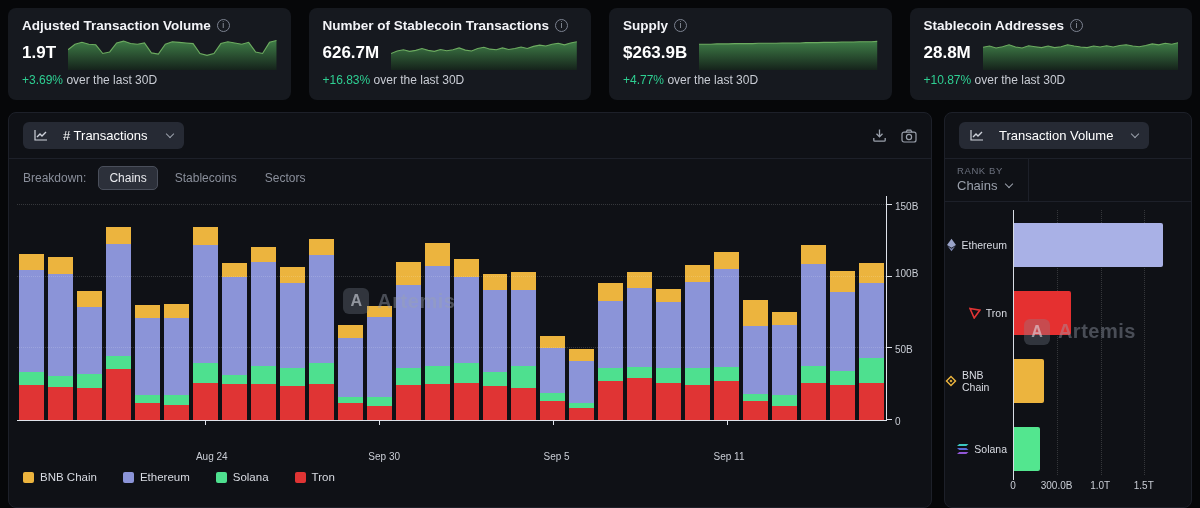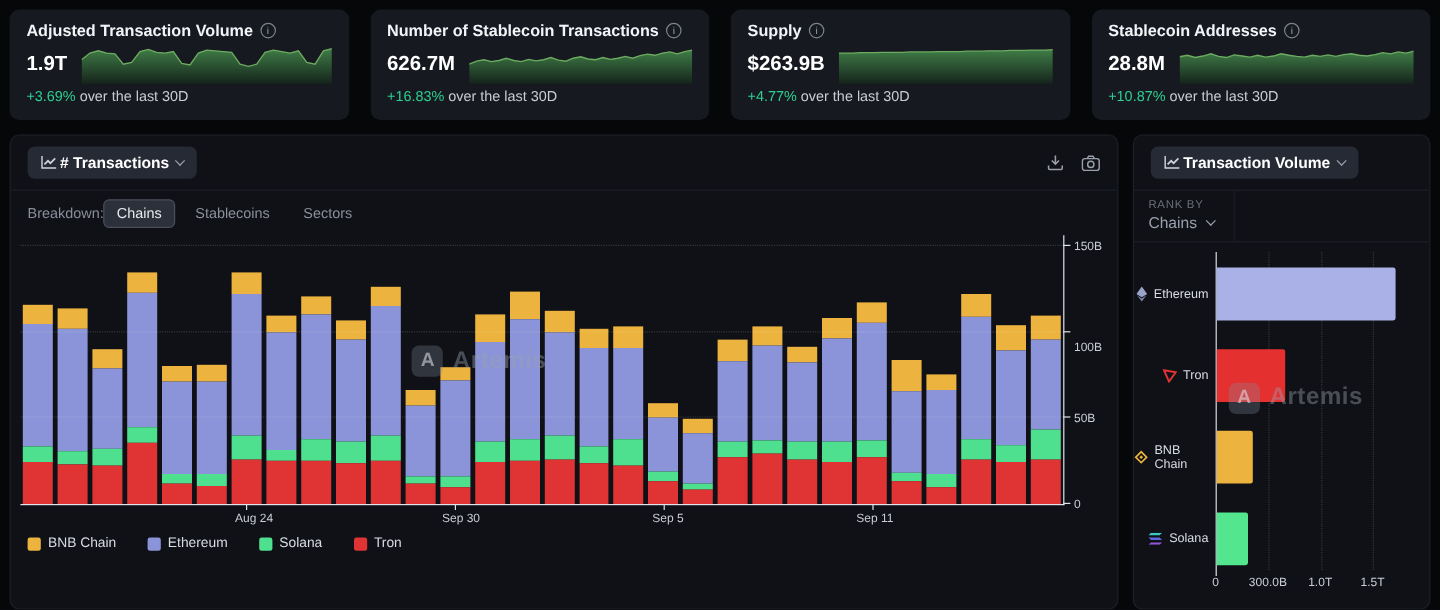--- a/index.html
+++ b/index.html
@@ -20,49 +20,49 @@
   .change-pct { color:#2ecf92; }
 
   
   .main-row { display:flex; gap:12px; padding:12px 8px 0 8px; height:408px; }
   .panel { background:#0f1116; border:1px solid #1d2029; border-radius:8px; overflow:hidden; }
   .panel-left { flex:1; }
   .panel-right { width:248px; }
 
   .panel-header { height:46px; display:flex; align-items:center; justify-content:space-between;
                   padding:0 14px; border-bottom:1px solid #1d2029; }
-  .chart-select-btn { display:flex; align-items:center; gap:3px; background:#262a34; border-radius:6px;
-                      padding:6px 11px; font-weight:bold; font-size:13px; color:#fff; cursor:pointer; }
+  .chart-select-btn { display:flex; align-items:center; gap:16px; background:#262a34; border-radius:6px;
+                      padding:6px 11px; font-weight:normal; font-size:13px; color:#fff; cursor:pointer; }
   .header-actions { display:flex; align-items:center; gap:14px; }
   .icon-btn { display:flex; align-items:center; cursor:pointer; }
 
   .chev { display:inline-block; width:6px; height:6px; border-right:1.5px solid #9aa0ab;
           border-bottom:1.5px solid #9aa0ab; transform:rotate(45deg); margin-left:3px; margin-top:-3px; }
 
   .controls-row { display:flex; border-bottom:1px solid #1d2029; }
   .control-group { padding:6px 16px 8px 12px; border-right:1px solid #1d2029; cursor:pointer; }
   .control-label { font-size:9.5px; letter-spacing:0.6px; color:#6b707d; }
   .control-value { font-size:13px; color:#d6d9e0; display:flex; align-items:center; gap:6px; margin-top:2px; }
 
-  .breakdown-row { display:flex; align-items:center; gap:0; padding:7px 14px 6px 14px; }
+  .breakdown-row { display:flex; align-items:center; gap:12px; padding:7px 14px 6px 14px; }
   .breakdown-label { font-size:12px; color:#8a8f9b; }
   .pill { padding:4px 10px; border-radius:5px; font-size:12px; color:#8a8f9b; border:1px solid transparent; cursor:pointer; }
   .pill.active { background:#2c303a; border:1px solid #4a4f5b; color:#e9eaee; }
 
   
   .chart-area { display:flex; padding-left:8px; }
   .plot { flex:1; position:relative; height:225px; border-right:1px solid #dfe3ea; border-bottom:1px solid #dfe3ea; }
   .bars { position:absolute; left:2px; right:2px; bottom:0; top:0; display:flex; align-items:flex-end; gap:4px; }
   .bar { flex:1; display:flex; flex-direction:column-reverse; }
   .hgrid { position:absolute; left:0; right:0; height:0; border-top:1px dotted rgba(255,255,255,0.16); }
   .ytickmark { position:absolute; right:-6px; width:6px; height:1px; background:#dfe3ea; }
   .xtickmark { position:absolute; bottom:-5px; width:1px; height:5px; background:#dfe3ea; }
   .yaxis { width:44px; position:relative; height:225px; }
   .ylabel { position:absolute; left:8px; font-size:10px; color:#c9cdd5; transform:translateY(50%); }
-  .xrow { display:flex; height:22px; }
+  .xrow { display:flex; height:22px;margin-top:24px; }
   .xarea { flex:1; position:relative; margin-left:8px; margin-right:44px; }
   .xlabel { position:absolute; top:6px; transform:translateX(-50%); font-size:10px; color:#c9cdd5; white-space:nowrap; }
 
   .legend-row { display:flex; gap:26px; padding:4px 14px; align-items:center; }
   .legend-item { display:flex; align-items:center; gap:6px; font-size:11.5px; color:#d8dbe2; cursor:pointer; }
   .legend-swatch { width:11px; height:11px; border-radius:2px; display:inline-block; }
 
   
   .watermark { position:absolute; display:flex; align-items:center; gap:8px; z-index:5; pointer-events:none; }
   .wm-logo { width:26px; height:26px; border-radius:6px; background:rgba(130,138,152,0.30);
@@ -417,21 +417,21 @@
           <div class="hgrid" style="bottom: 215px;"></div>
           <div class="ytickmark" style="bottom: 215px;"></div>
           <div class="xtickmark" style="left: 21.67%;"></div>
           <div class="xtickmark" style="left: 41.67%;"></div>
           <div class="xtickmark" style="left: 61.67%;"></div>
           <div class="xtickmark" style="left: 81.67%;"></div>
         </div>
       <div class="yaxis" id="yaxis">
           <span class="ylabel" style="bottom: 0px;">0</span>
           <span class="ylabel" style="bottom: 71.6667px;">50B</span>
-          <span class="ylabel" style="bottom: 131px;">100B</span>
+          <span class="ylabel" style="bottom: 148px;">100B</span>
           <span class="ylabel" style="bottom: 215px;">150B</span>
         </div>
     </div>
     <div class="xrow">
       <div style="width:8px;"></div>
       <div class="xarea" id="xarea">
           <span class="xlabel" style="left: 21.67%;">Aug 24</span>
           <span class="xlabel" style="left: 41.67%;">Sep 30</span>
           <span class="xlabel" style="left: 61.67%;">Sep 5</span>
           <span class="xlabel" style="left: 81.67%;">Sep 11</span>

